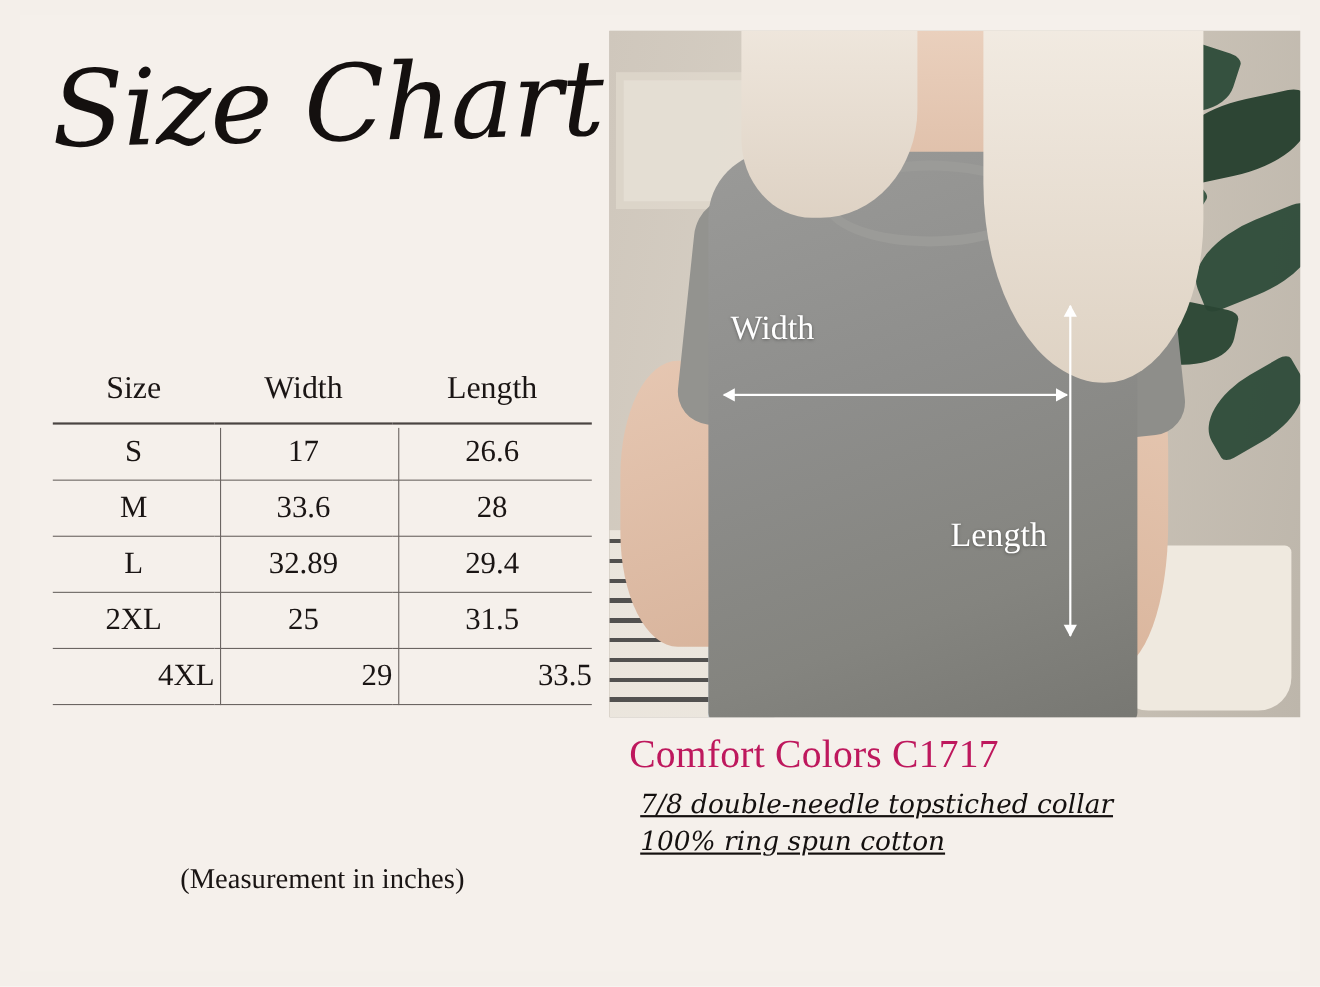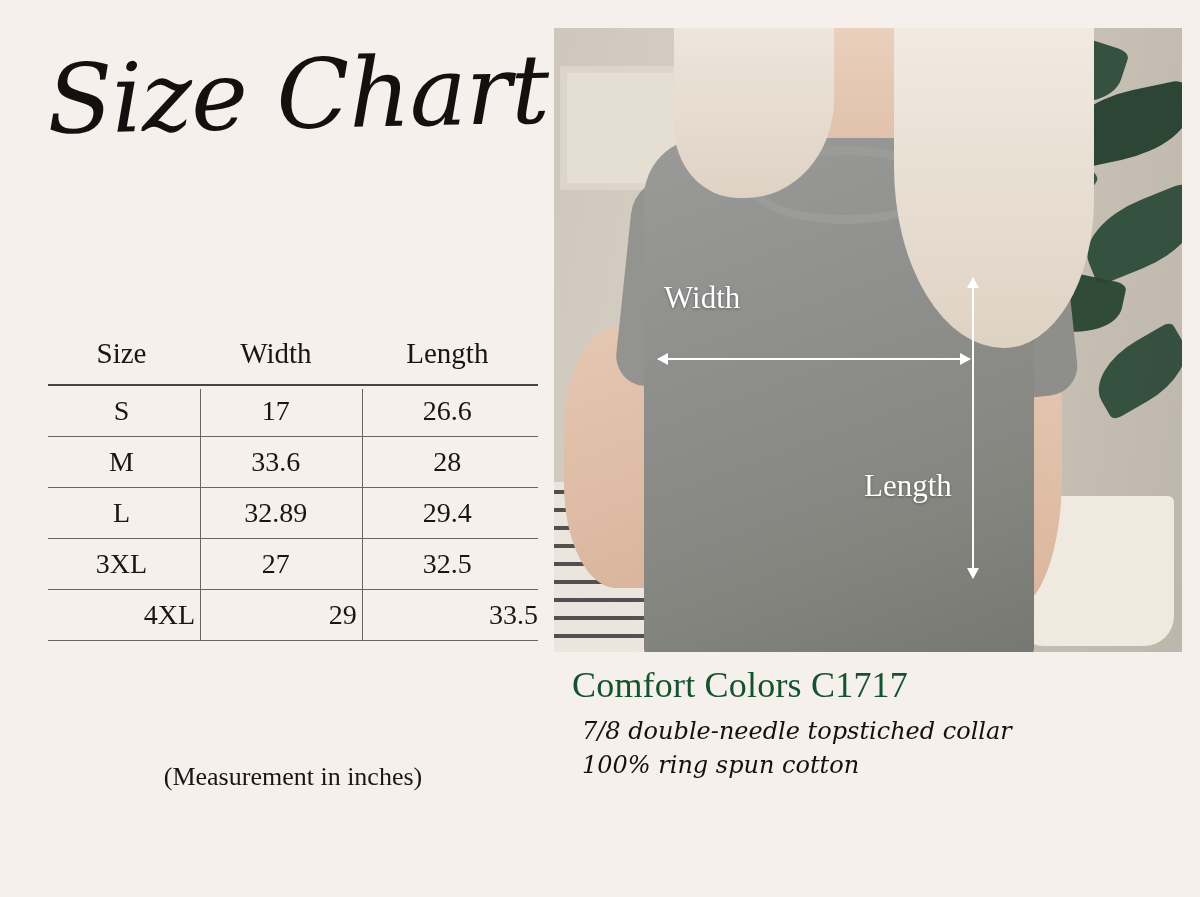--- a/index.html
+++ b/index.html
@@ -102,21 +102,21 @@
     bottom: 0px;
     width: 1.5px;
     background: #6b6562;
   }
   #vline1 { left: 31%; }
   #vline2 { left: 64%; }
 
   #measure-note {
     position: absolute;
     left: 30px;
-    top: 748px;
+    top: 770px;
     width: 490px;
     text-align: center;
     font-size: 26px;
     color: #1a1514;
   }
 
   
   #right-panel {
     position: absolute;
     left: 536px;
@@ -252,35 +252,35 @@
     border-left: 6px solid transparent; border-right: 6px solid transparent;
   }
   .arrow-v:before { top: -1px; border-bottom: 11px solid #fff; }
   .arrow-v:after { bottom: -1px; border-top: 11px solid #fff; }
 
   #product-name {
     position: absolute;
     left: 18px;
     top: 650px;
     font-size: 36px;
-    color: #14532d;
+    color: #be185d;
     letter-spacing: .2px;
   }
   #product-specs {
     position: absolute;
     left: 28px;
     top: 700px;
     width: 600px;
     font-family: "DejaVu Serif", serif;
     font-style: italic;
     font-size: 24px;
     line-height: 1.42;
     color: #14100f;
   }
-  #product-specs div { white-space: nowrap; }
+  #product-specs div { white-space: nowrap; text-decoration: underline; }
 </style>
 </head>
 <body>
 
 <div id="page">
   <div id="canvas">
 
     <div id="left-panel">
 
       <div id="chart-title">Size Chart</div>
@@ -312,23 +312,23 @@
                 <td>M</td>
                 <td>33.6</td>
                 <td>28</td>
               </tr>
               <tr>
                 <td>L</td>
                 <td>32.89</td>
                 <td>29.4</td>
               </tr>
               <tr>
-                <td>3XL</td>
-                <td>27</td>
-                <td>32.5</td>
+                <td>2XL</td>
+                <td>25</td>
+                <td>31.5</td>
               </tr>
               <tr>
                 <td>4XL</td>
                 <td>29</td>
                 <td>33.5</td>
               </tr>
             </tbody>
           </table>
         </div>
       </div>

